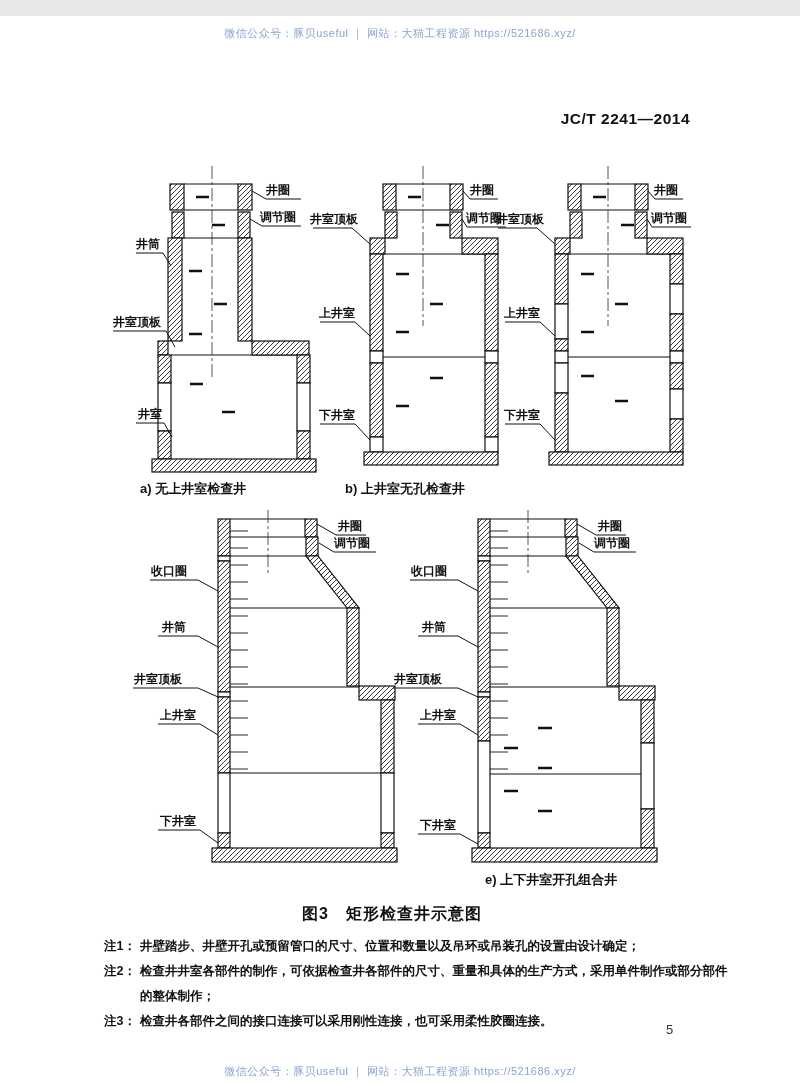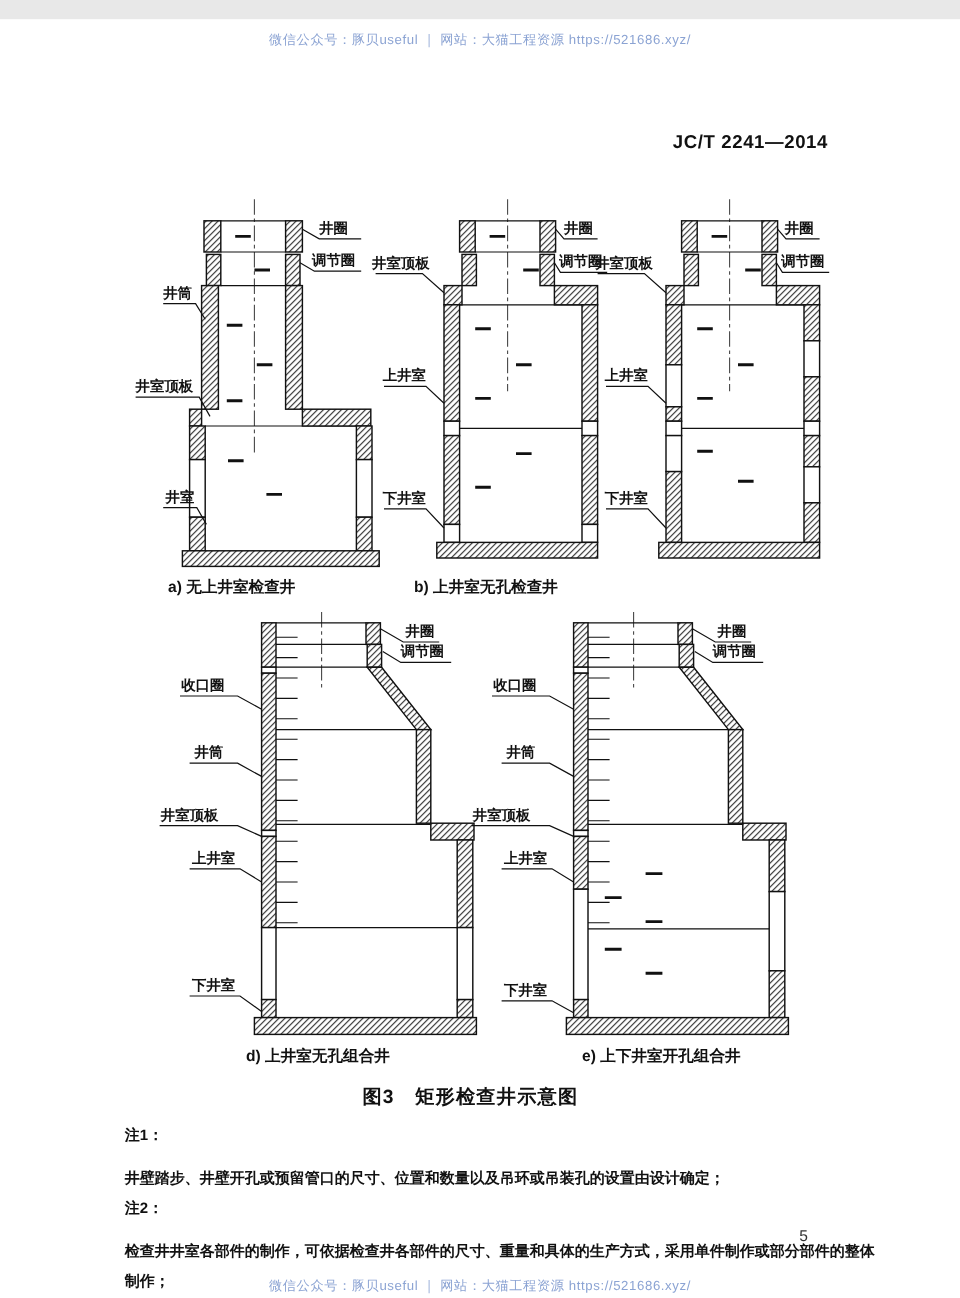--- a/index.html
+++ b/index.html
@@ -50,21 +50,20 @@
     font-size:16px;font-weight:bold;
     letter-spacing:1px;
   }
   .notes{
     position:absolute;left:104px;top:918px;width:628px;
   }
   .note{
     display:flex;
     font-size:12.5px;font-weight:600;
     line-height:25px;
-    flex-direction:column;
   }
   .note .nlabel{flex:0 0 36px;white-space:nowrap;}
   .note .ntext{flex:1;}
   .page-number{
     position:absolute;left:666px;top:1006px;
     font-size:13px;color:#333;
   }
 </style>
 </head>
 <body>
@@ -231,33 +230,36 @@
   <span class="plabel" style="left:598px;top:503px">井圈</span>
   <span class="plabel" style="left:594px;top:520px">调节圈</span>
   <span class="plabel" style="left:411px;top:548px">收口圈</span>
   <span class="plabel" style="left:422px;top:604px">井筒</span>
   <span class="plabel" style="left:394px;top:656px">井室顶板</span>
   <span class="plabel" style="left:420px;top:692px">上井室</span>
   <span class="plabel" style="left:420px;top:802px">下井室</span>
 
   <div class="caption" style="left:140px;top:464px;width:180px">a) 无上井室检查井</div>
   <div class="caption" style="left:345px;top:464px;width:185px">b) 上井室无孔检查井</div>
-  <div class="caption" style="left:205px;top:855px;width:195px">d) 上井室无孔组合井</div>
   <div class="caption" style="left:485px;top:855px;width:215px">e) 上下井室开孔组合井</div>
 
   <div class="fig-title">图3　矩形检查井示意图</div>
 
   <div class="notes">
     <div class="note">
       <span class="nlabel">注1：</span>
       <span class="ntext">井壁踏步、井壁开孔或预留管口的尺寸、位置和数量以及吊环或吊装孔的设置由设计确定；</span>
     </div>
     <div class="note">
       <span class="nlabel">注2：</span>
       <span class="ntext">检查井井室各部件的制作，可依据检查井各部件的尺寸、重量和具体的生产方式，采用单件制作或部分部件的整体制作；</span>
     </div>
+    <div class="note">
+      <span class="nlabel">注3：</span>
+      <span class="ntext">检查井各部件之间的接口连接可以采用刚性连接，也可采用柔性胶圈连接。</span>
+    </div>
   </div>
 
   <div class="page-number">5</div>
 
   <div class="watermark wm-bottom">微信公众号：豚贝useful ｜ 网站：大猫工程资源 https://521686.xyz/</div>
 
 </div>
 
 </body></html>

